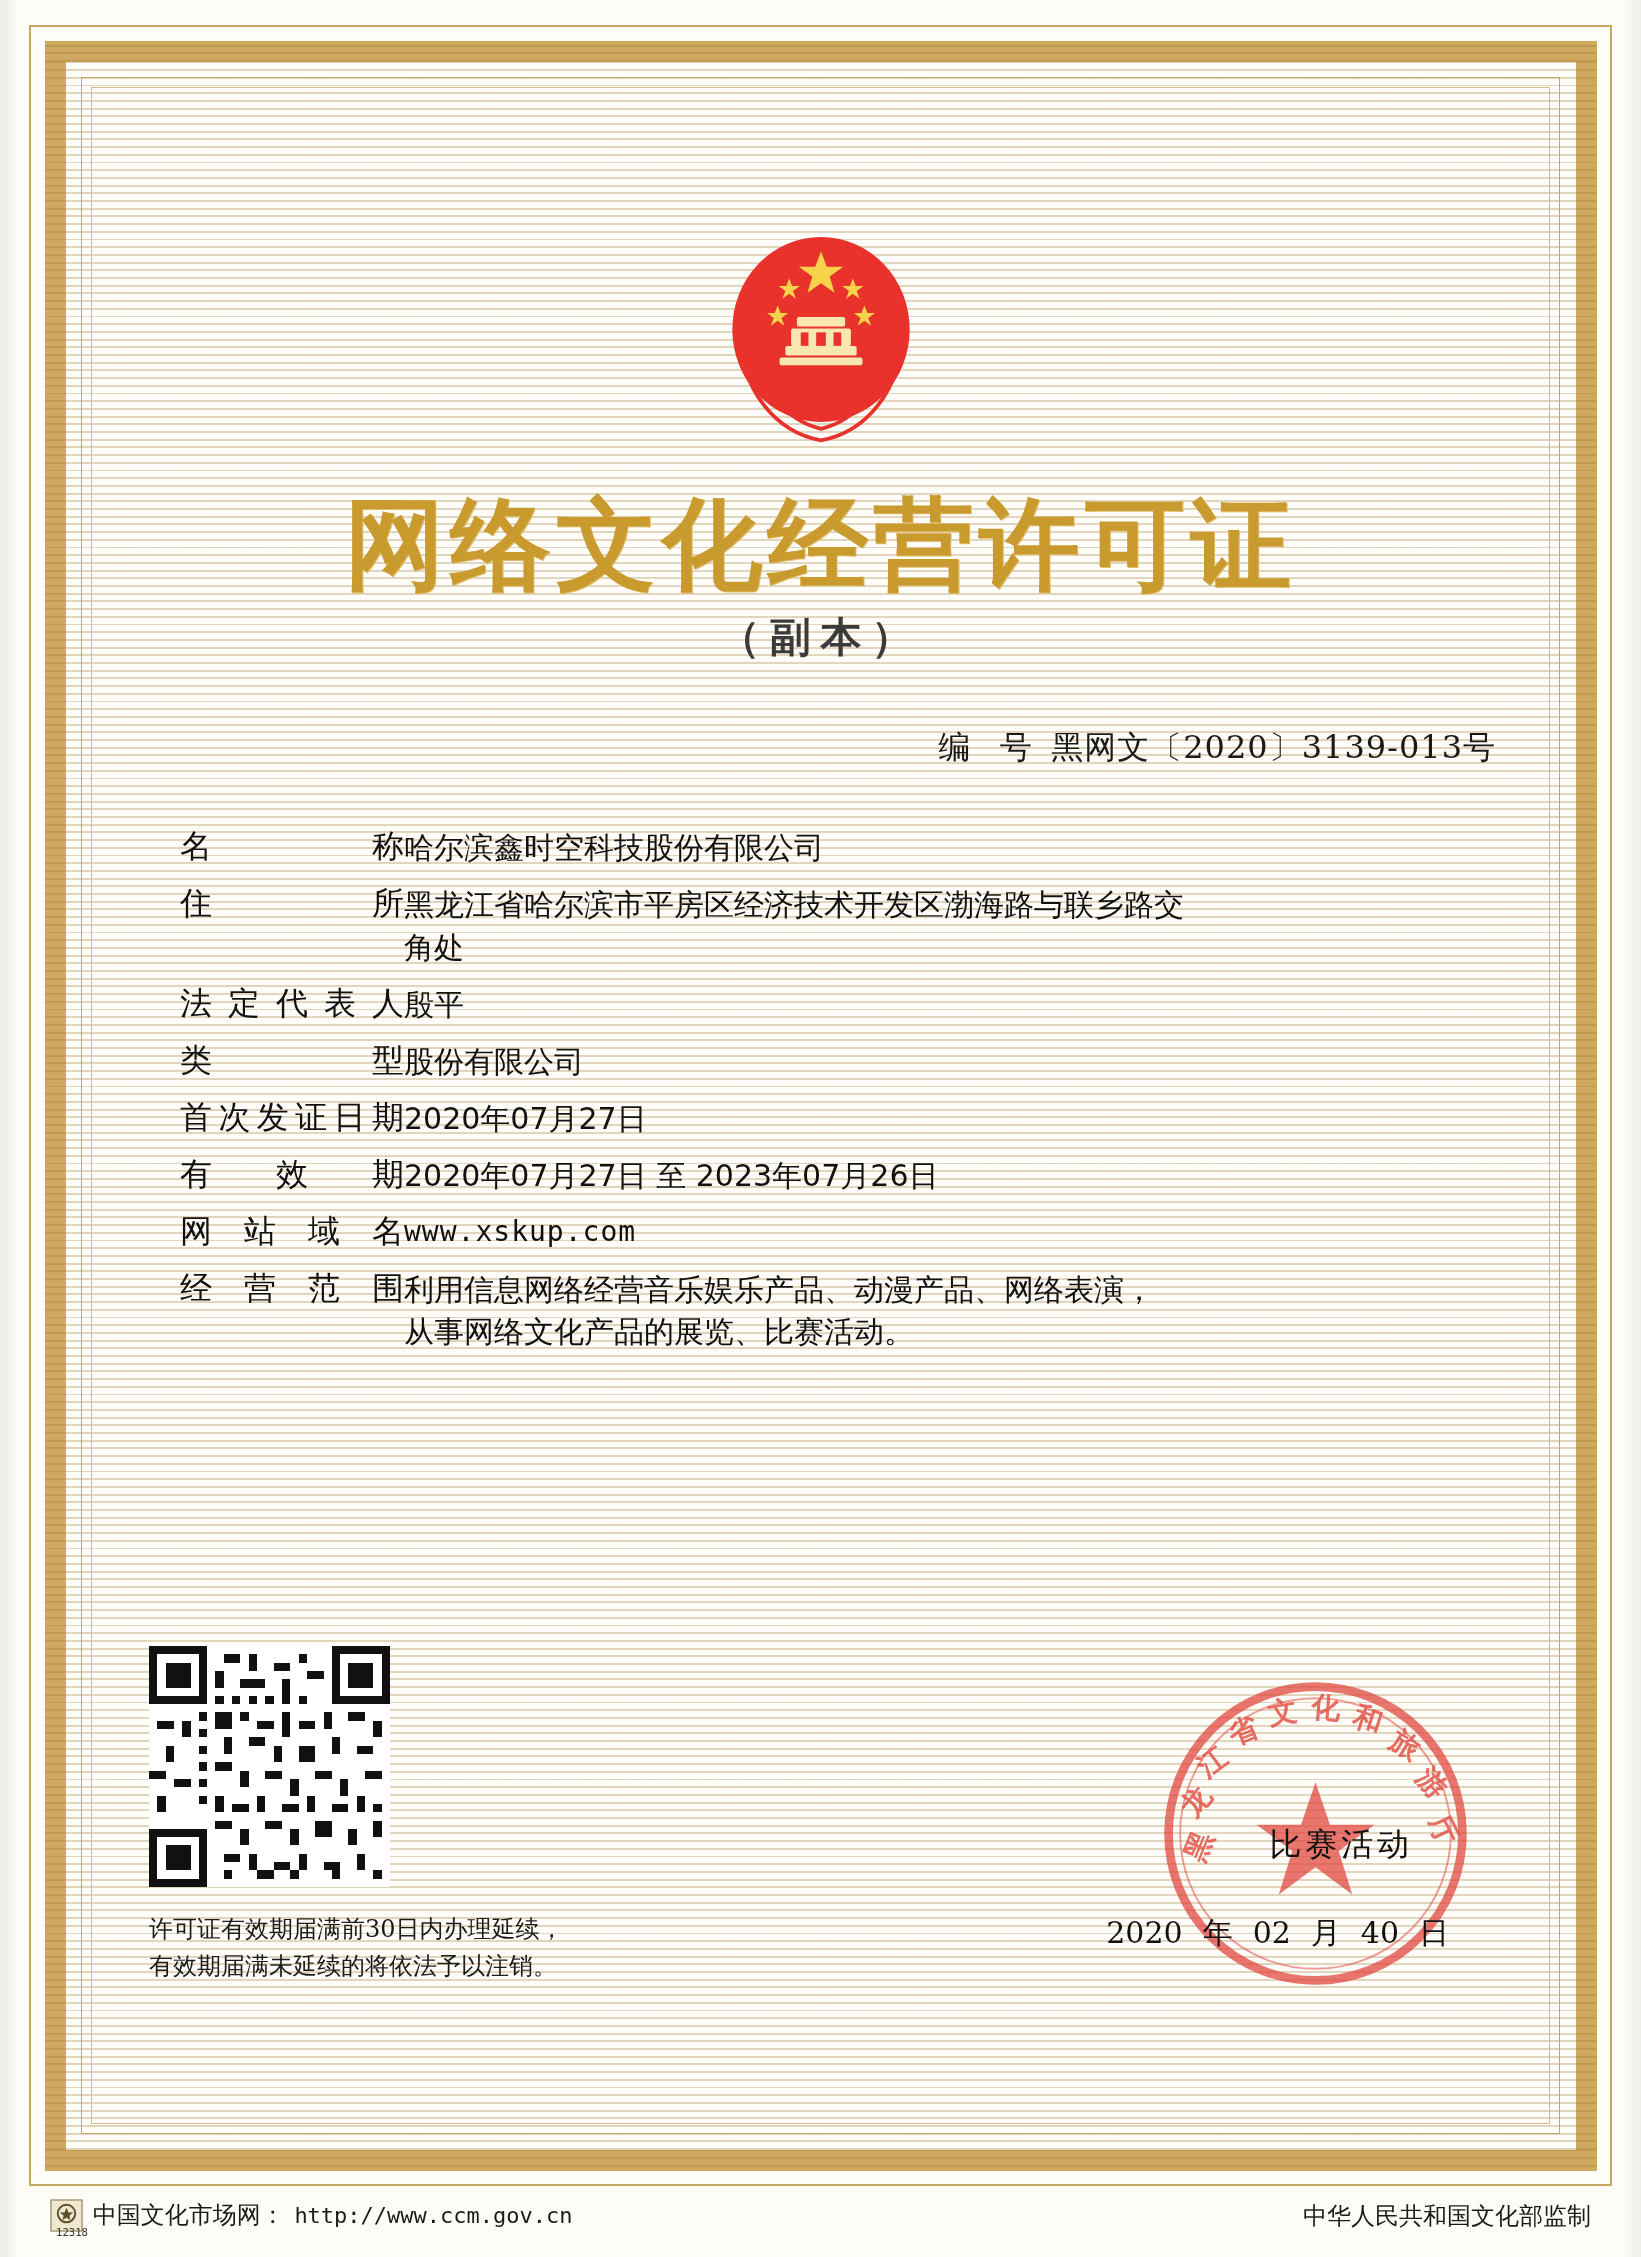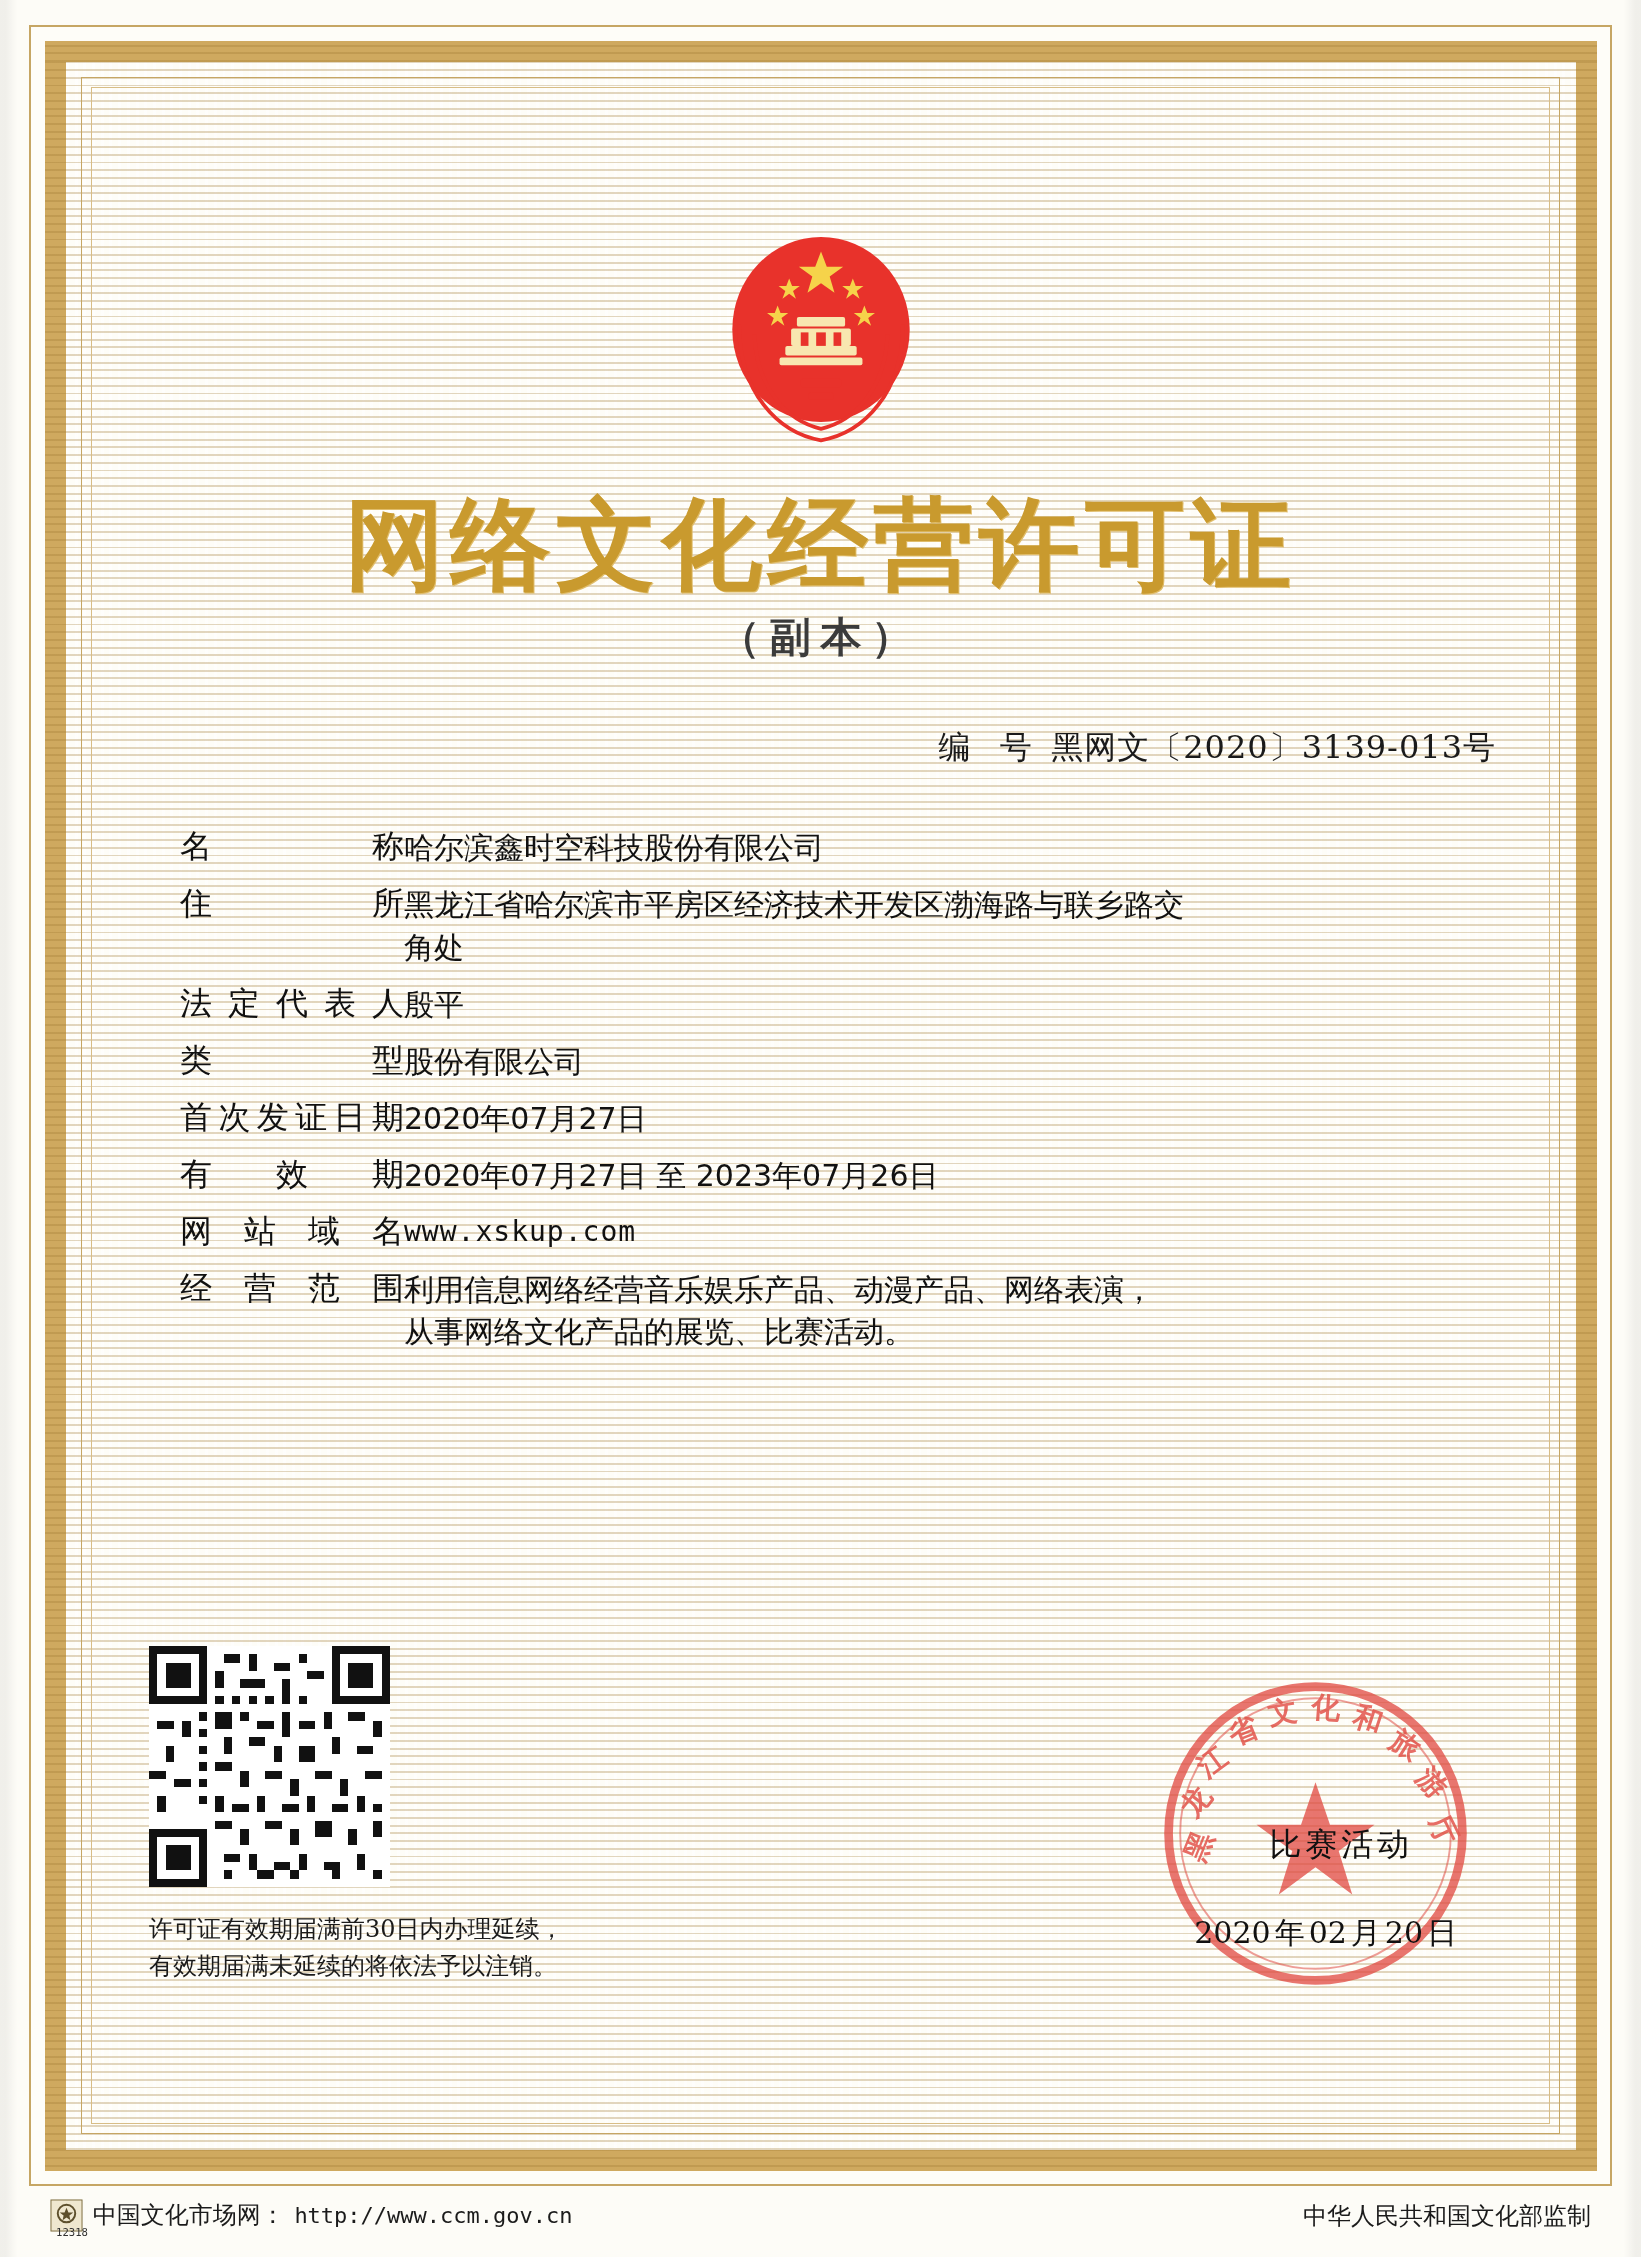--- a/index.html
+++ b/index.html
@@ -170,21 +170,21 @@
   }
   .issue-date{
     position:absolute;
     right:58px;bottom:95px;
     font-family:"DejaVu Serif","Liberation Serif",serif;
     font-size:30px;
     color:#111;
     z-index:4;
     white-space:nowrap;
   }
-  .issue-date span{margin:0 2px;}
+  .issue-date span{margin:0 10px;}
 
   
   .seal{
     position:absolute;
     right:42px;bottom:56px;
     width:319px;height:319px;
     z-index:3;
     opacity:.88;
   }
 
@@ -486,21 +486,21 @@
             <text transform="translate(240,74) rotate(32)">旅</text>
             <text transform="translate(268,108) rotate(48)">游</text>
             <text transform="translate(282,152) rotate(64)">厅</text>
           </g>
         </svg>
       </div>
 
       <div class="issuer">比赛活动</div>
 
       <div class="issue-date">
-        <span>2020</span><span>年</span><span>02</span><span>月</span><span>20</span><span>日</span>
+        <span>2020</span><span>年</span><span>02</span><span>月</span><span>40</span><span>日</span>
       </div>
 
     </div>
   </div>
 
   <div class="bottom">
     <div class="bottom-left">
       <span class="emb-mini">
         <svg viewBox="0 0 34 34" width="33" height="33" aria-hidden="true">
           <rect x="1" y="1" width="32" height="32" fill="#efe7cf" stroke="#7c6a3c"></rect>

